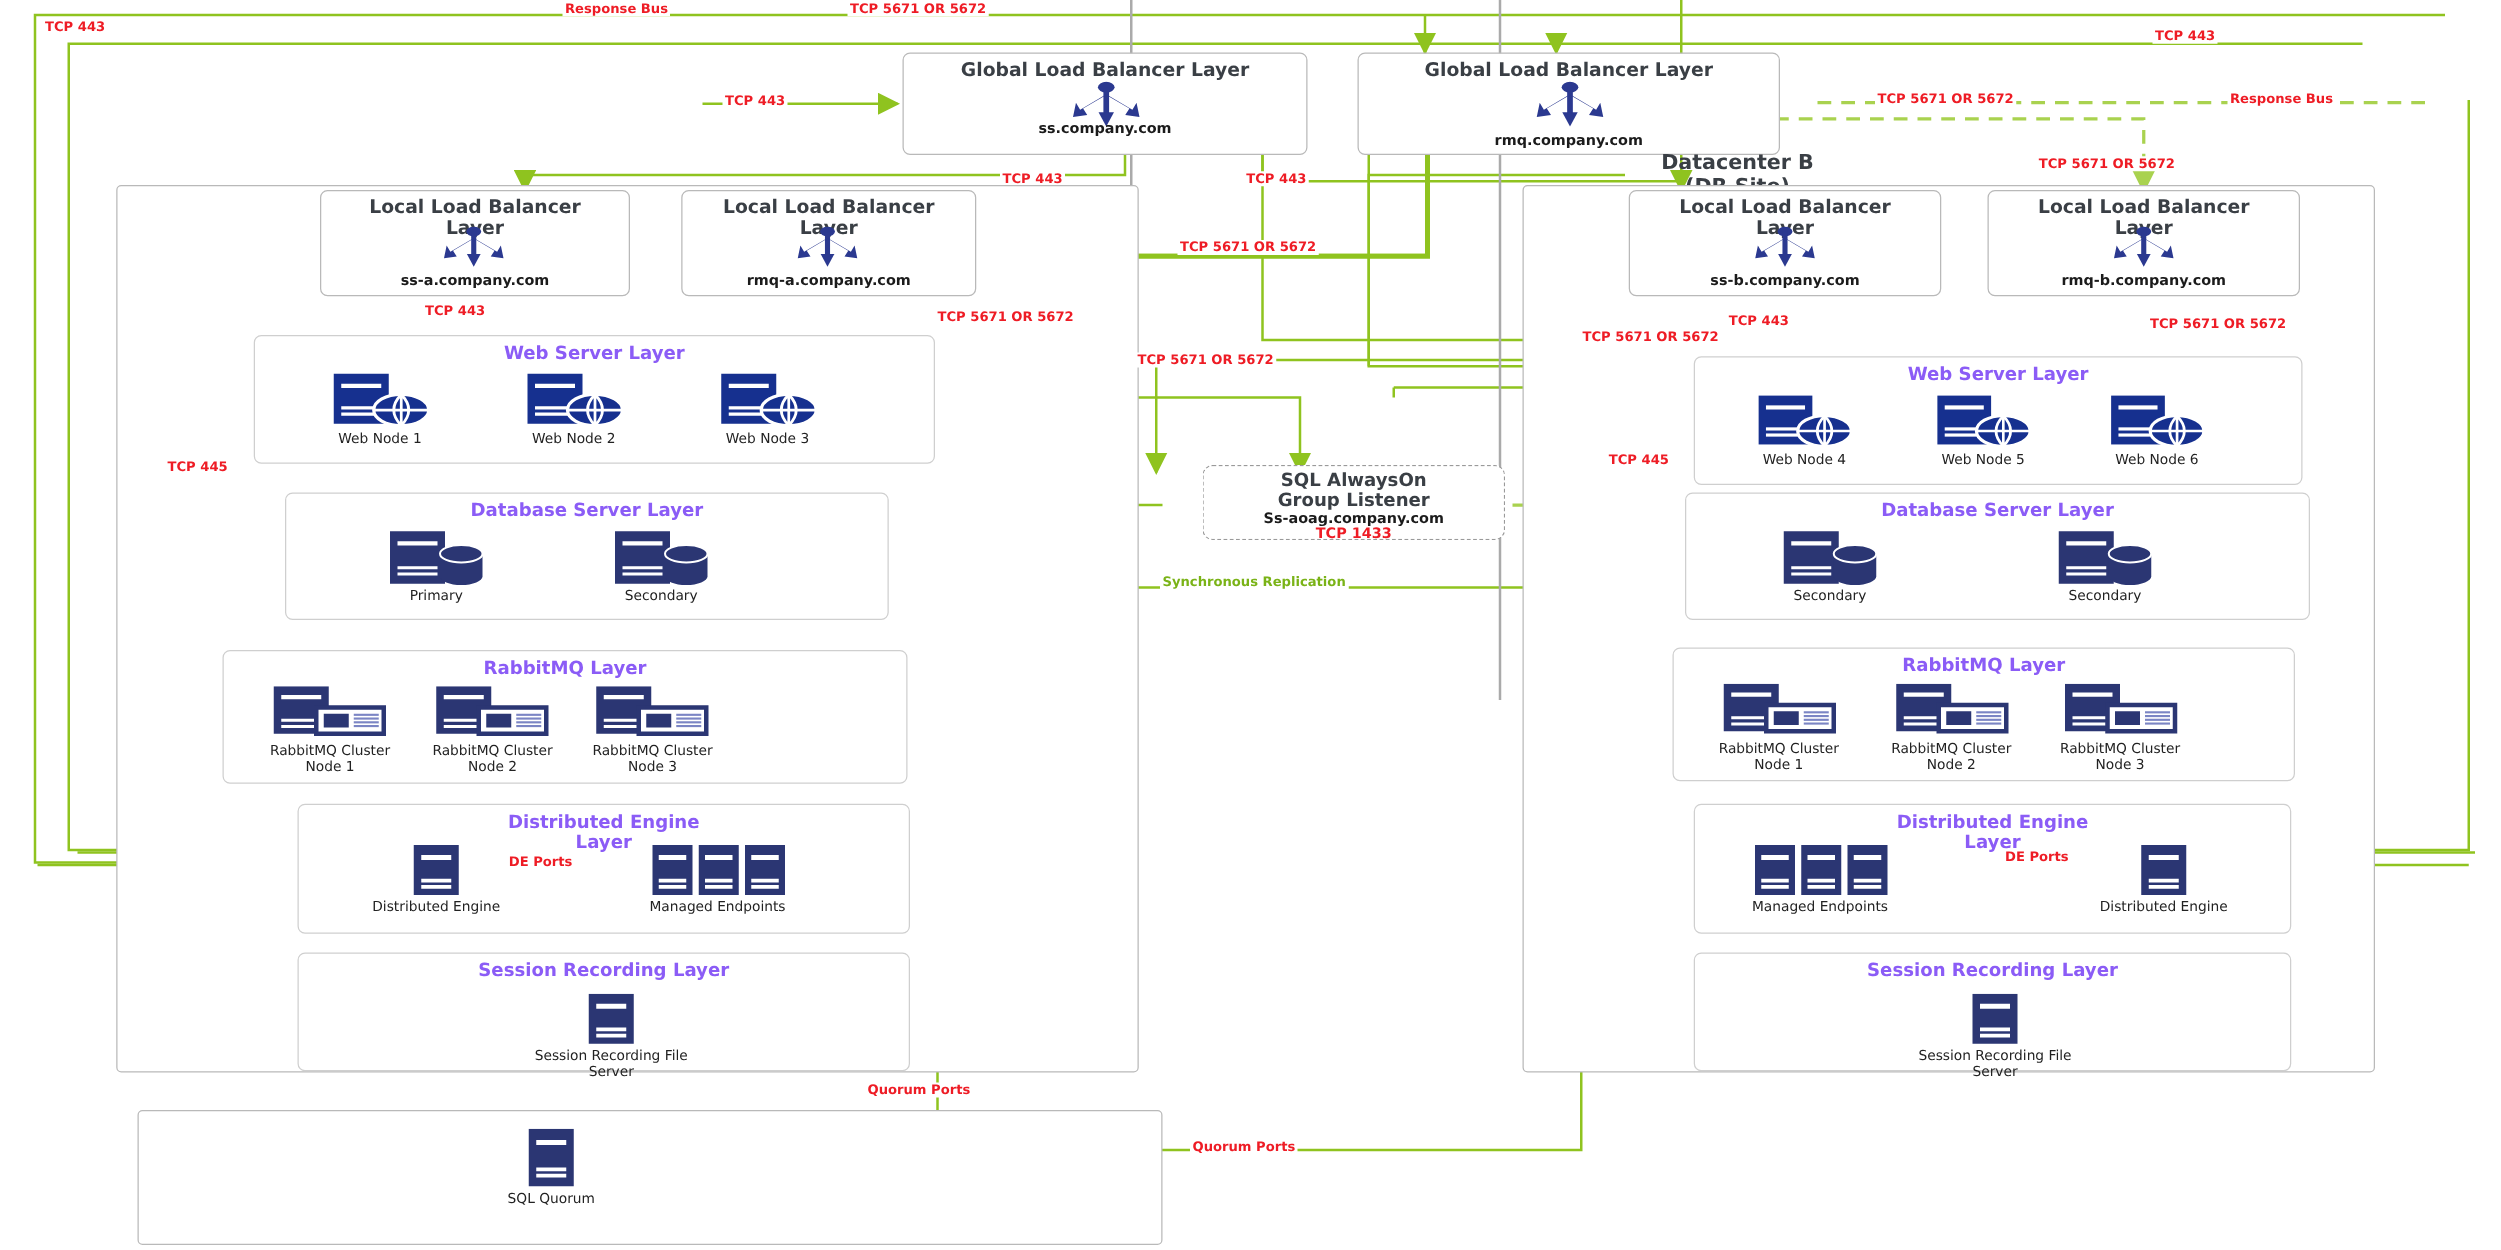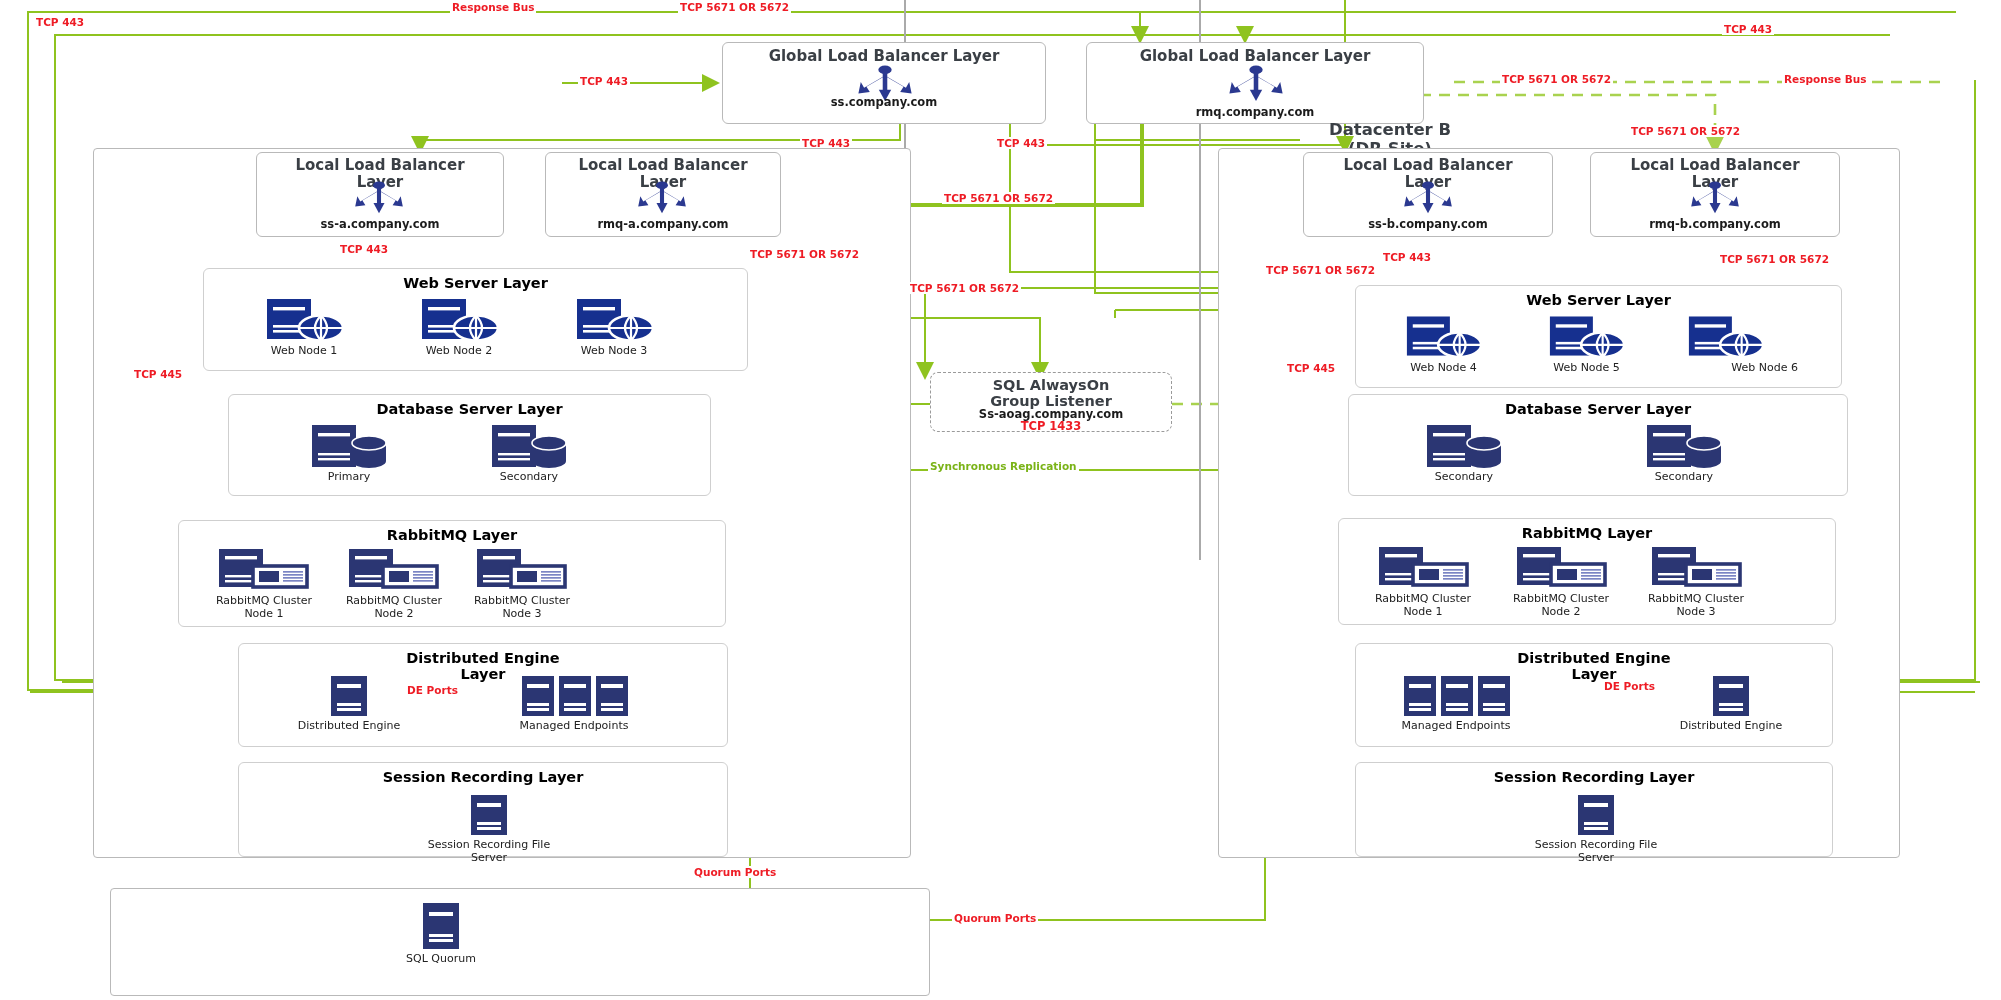--- a/index.html
+++ b/index.html
@@ -4,25 +4,25 @@
 <style>
   html,body{margin:0;padding:0;background:#ffffff;}
   body{font-family:"DejaVu Sans","Liberation Sans",sans-serif;}
   #canvas{position:relative;width:2001px;height:1000px;overflow:hidden;background:#fff;}
 
   
   .box{position:absolute;box-sizing:border-box;border:1px solid #b9b9b9;border-radius:6px;background:#fff;}
   .dc{position:absolute;box-sizing:border-box;border:1px solid #b9b9b9;border-radius:4px;background:#fff;}
   .dc-title{position:absolute;text-align:center;font-weight:bold;color:#3a3f45;font-size:16.5px;line-height:1.15;white-space:pre-line;}
   .layer{position:absolute;box-sizing:border-box;border:1px solid #cfcfcf;border-radius:6px;background:#fff;}
-  .layer-title{position:absolute;left:0;right:0;text-align:center;font-weight:bold;color:#000000;font-size:14.5px;line-height:1.12;white-space:pre-line;}
+  .layer-title{position:absolute;left:0;right:0;text-align:center;font-weight:bold;color:#8b5cf6;font-size:14.5px;line-height:1.12;white-space:pre-line;}
   .lb-title{position:absolute;left:0;right:0;text-align:center;font-weight:bold;color:#3a3f45;font-size:15px;line-height:1.12;white-space:pre-line;}
   .host{position:absolute;left:0;right:0;text-align:center;font-weight:bold;color:#1b1b1b;font-size:11.5px;}
   .nodelabel{position:absolute;text-align:center;color:#222;font-size:11px;line-height:1.15;white-space:pre-line;}
-  .dashbox{position:absolute;box-sizing:border-box;border:1px dashed #9a9a9a;border-radius:8px;background:#fff;}
+  .dashbox{position:absolute;box-sizing:border-box;border:1px dashed #9a9a9a;border-radius:8px;background:#fff;margin-left:32px;}
   .aoag-t1{position:absolute;left:0;right:0;text-align:center;font-weight:bold;color:#3a3f45;font-size:14.5px;line-height:1.12;white-space:pre-line;}
   .aoag-t2{position:absolute;left:0;right:0;text-align:center;font-weight:bold;color:#1b1b1b;font-size:11.5px;}
   .aoag-t3{position:absolute;left:0;right:0;text-align:center;font-weight:bold;color:#ee1c25;font-size:11.5px;}
 
   
   .enduser{position:absolute;box-sizing:border-box;border:1px solid #b9b9b9;border-radius:6px;background:#fff;}
   .eu-label{position:absolute;left:0;right:0;bottom:5px;text-align:center;font-size:12px;color:#222;}
 
   
   .plabel{position:absolute;color:#ee1c25;font-weight:bold;font-size:10.5px;white-space:nowrap;background:#fff;padding:0 2px;}
@@ -433,21 +433,21 @@
     </div>
     <div style="position:absolute;left:297px;top:28px;width:145px;">
       <svg class="icon" style="left:32px;top:0;" width="84" height="46" viewBox="0 0 86 46">
         <rect x="4" y="2" width="44" height="40" fill="#16308f"></rect>
         <rect x="10" y="10" width="32" height="3.4" fill="#fff"></rect>
         <rect x="10" y="28" width="32" height="2.6" fill="#fff"></rect>
         <rect x="10" y="33" width="32" height="2.6" fill="#fff"></rect>
         <ellipse cx="58" cy="31" rx="22" ry="12.5" fill="#16308f" stroke="#fff" stroke-width="2.6"></ellipse>
         <path d="M36 31 H80 M58 18.6 V43.4 M58 18.6 Q46 31 58 43.4 M58 18.6 Q70 31 58 43.4" stroke="#fff" stroke-width="2.2" fill="none"></path>
       </svg>
-      <div class="nodelabel" style="left:0;top:48px;width:145px;text-align:right;">Web Node 6</div>
+      <div class="nodelabel" style="left:0;top:48px;width:145px;">Web Node 6</div>
     </div>
   </div>
 
   <div class="layer" style="left:1348px;top:394px;width:500px;height:102px;">
     <div class="layer-title" style="top:6px;">Database Server Layer</div>
     <div style="position:absolute;left:40px;top:28px;width:150px;">
       <svg class="icon" style="left:34px;top:0;" width="82" height="46" viewBox="0 0 82 46">
         <rect x="4" y="2" width="44" height="42" fill="#2b3673"></rect>
         <rect x="10" y="10" width="32" height="3.4" fill="#fff"></rect>
         <rect x="10" y="30" width="32" height="2.4" fill="#fff"></rect>

